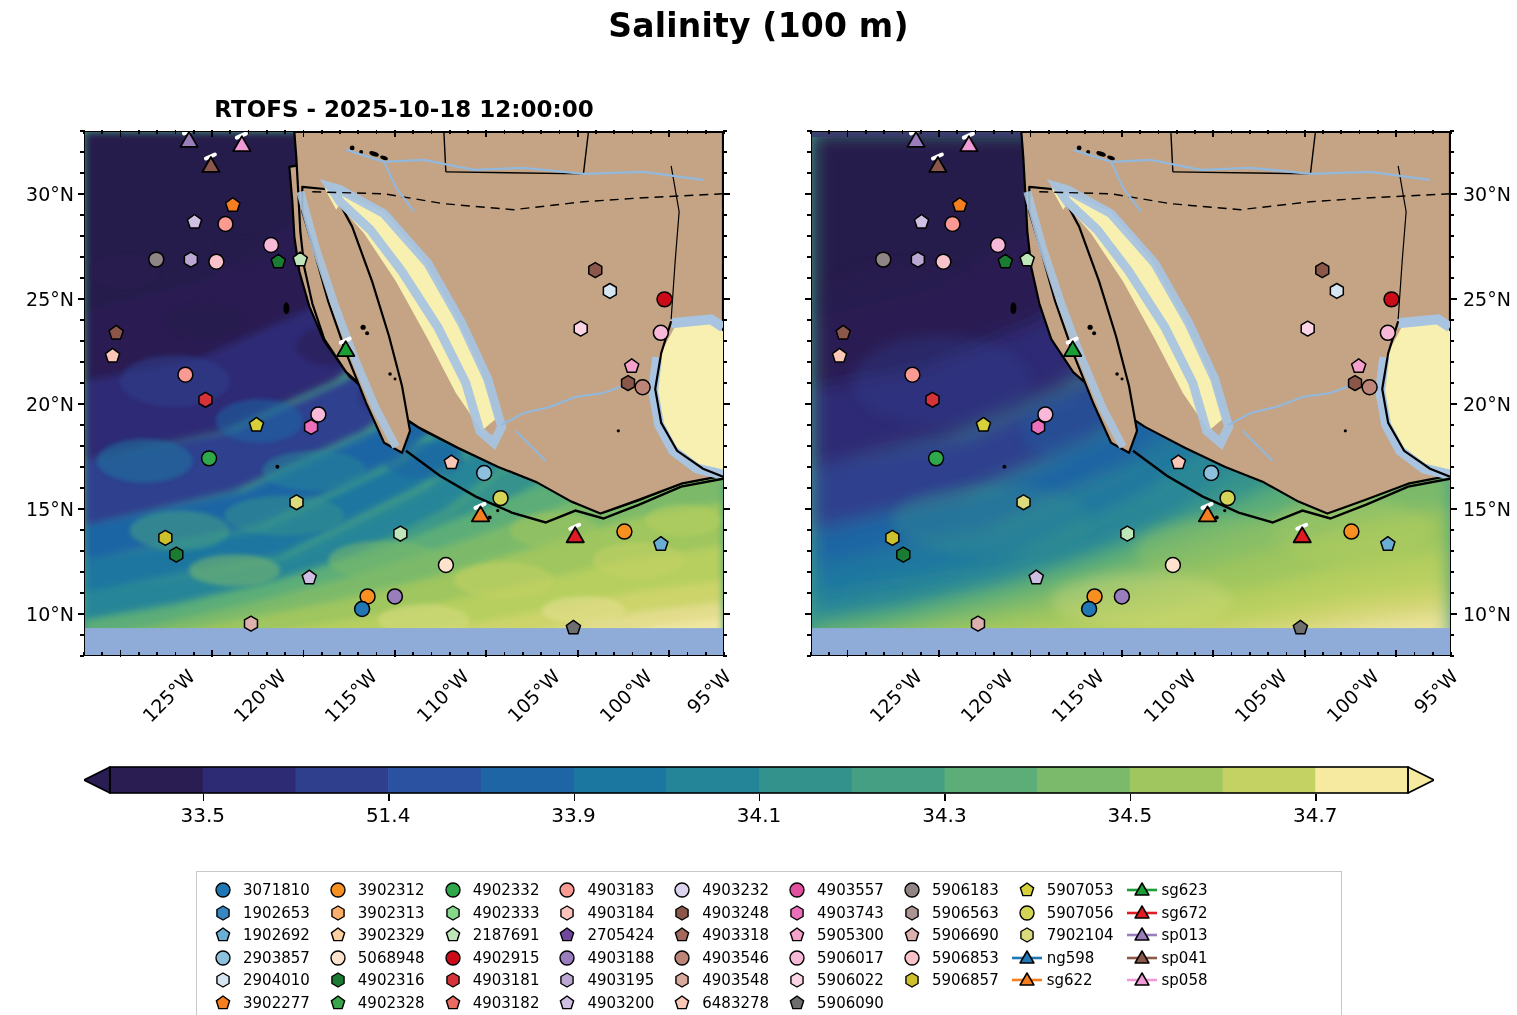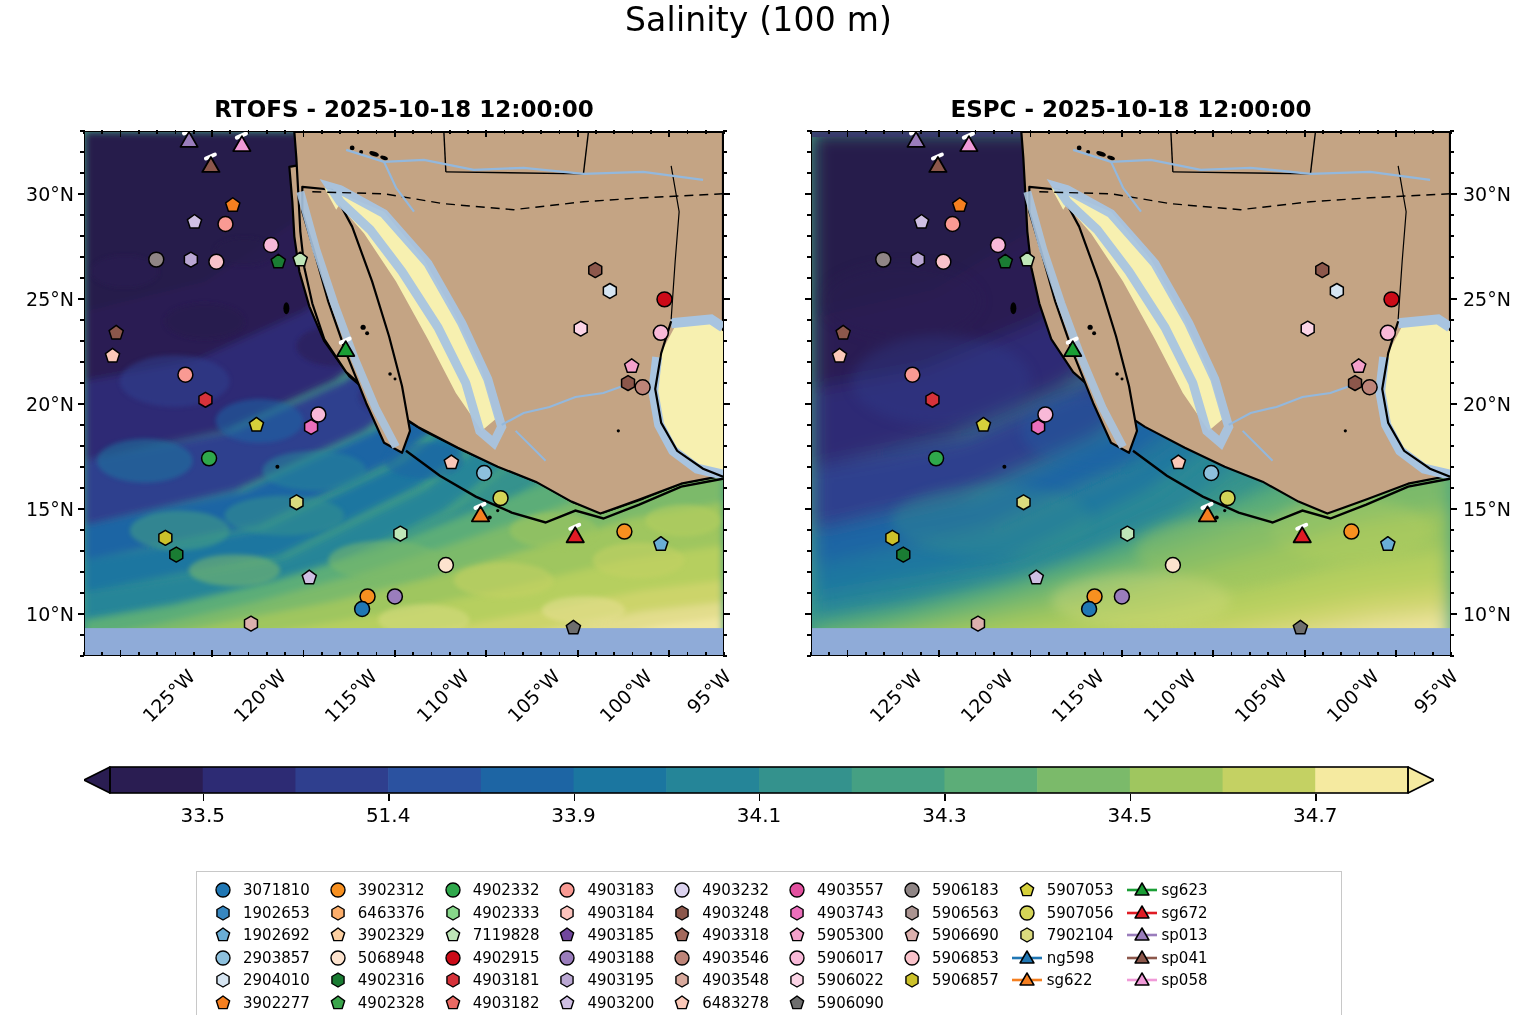--- a/index.html
+++ b/index.html
@@ -2,22 +2,22 @@
 <html><head>
 <meta charset="utf-8">
 <style>
   html,body{margin:0;padding:0;background:#ffffff;}
   body{width:1517px;height:1015px;position:relative;overflow:hidden;
        font-family:"DejaVu Sans","Liberation Sans",sans-serif;color:#000;}
 
   #fig{position:absolute;left:0;top:0;width:1517px;height:1015px;}
 
   
-  .fig-title{position:absolute;left:0;top:0;width:1517px;text-align:center;
-             font-size:33px;font-weight:normal;letter-spacing:.2px;}
+  .fig-title{position:absolute;left:0;top:6px;width:1517px;text-align:center;
+             font-size:33px;font-weight:bold;letter-spacing:.2px;}
 
   
   .panel{position:absolute;top:131px;width:640px;height:525px;}
   .panel.left{left:84px;}
   .panel.right{left:811px;}
 
   .panel-title{position:absolute;left:0;top:-35px;width:640px;text-align:center;
                font-size:23px;font-weight:bold;white-space:nowrap;}
 
   .map-frame{position:absolute;left:0;top:0;width:640px;height:525px;
@@ -345,21 +345,20 @@
             <polygon points="166.40,486.00 172.90,489.75 172.90,497.25 166.40,501.00 159.90,497.25 159.90,489.75" fill="#dcb0ad" stroke="#000" stroke-width="1.5" stroke-linejoin="round"></polygon>
           </g>
           <g>
             <polygon points="490.06,490.20 497.19,495.38 494.47,503.77 485.65,503.77 482.92,495.38" fill="#6e6e6e" stroke="#000" stroke-width="1.5" stroke-linejoin="round"></polygon>
           </g>
         </svg>
     </div>
   </div>
 
   <div class="panel right">
-    <div class="panel-title">ESPC - 2025-10-18 12:00:00</div>
     <div class="map-frame">
       <div class="map-inner">
         <svg viewBox="0 0 640 525" preserveAspectRatio="none">
           <defs>
             <clipPath id="clipR">
                 <rect x="0" y="0" width="640" height="525"></rect>
               </clipPath>
             <filter id="blurR">
                 <feGaussianBlur stdDeviation="6"></feGaussianBlur>
               </filter>
@@ -974,21 +973,21 @@
               </svg>
             </div>
             <span class="ltext">3902312</span>
           </div>
           <div class="lentry">
             <div class="lmark">
               <svg width="34" height="20" viewBox="0 0 34 20">
                 <polygon points="17.00,3.00 23.06,6.50 23.06,13.50 17.00,17.00 10.94,13.50 10.94,6.50" fill="#fcae6b" stroke="#000" stroke-width="1.4" stroke-linejoin="round"></polygon>
               </svg>
             </div>
-            <span class="ltext">6463376</span>
+            <span class="ltext">3902313</span>
           </div>
           <div class="lentry">
             <div class="lmark">
               <svg width="34" height="20" viewBox="0 0 34 20">
                 <polygon points="17.00,3.00 23.66,7.84 21.11,15.66 12.89,15.66 10.34,7.84" fill="#fdd0a2" stroke="#000" stroke-width="1.4" stroke-linejoin="round"></polygon>
               </svg>
             </div>
             <span class="ltext">3902329</span>
           </div>
           <div class="lentry">
@@ -1032,21 +1031,21 @@
               </svg>
             </div>
             <span class="ltext">4902333</span>
           </div>
           <div class="lentry">
             <div class="lmark">
               <svg width="34" height="20" viewBox="0 0 34 20">
                 <polygon points="17.00,3.00 23.66,7.84 21.11,15.66 12.89,15.66 10.34,7.84" fill="#bfe6b8" stroke="#000" stroke-width="1.4" stroke-linejoin="round"></polygon>
               </svg>
             </div>
-            <span class="ltext">7119828</span>
+            <span class="ltext">2187691</span>
           </div>
           <div class="lentry">
             <div class="lmark">
               <svg width="34" height="20" viewBox="0 0 34 20">
                 <circle cx="17" cy="10" r="7" fill="#cc0b18" stroke="#000" stroke-width="1.4"></circle>
               </svg>
             </div>
             <span class="ltext">4902915</span>
           </div>
           <div class="lentry">
@@ -1082,21 +1081,21 @@
               </svg>
             </div>
             <span class="ltext">4903184</span>
           </div>
           <div class="lentry">
             <div class="lmark">
               <svg width="34" height="20" viewBox="0 0 34 20">
                 <polygon points="17.00,3.00 23.66,7.84 21.11,15.66 12.89,15.66 10.34,7.84" fill="#71479d" stroke="#000" stroke-width="1.4" stroke-linejoin="round"></polygon>
               </svg>
             </div>
-            <span class="ltext">4903185</span>
+            <span class="ltext">2705424</span>
           </div>
           <div class="lentry">
             <div class="lmark">
               <svg width="34" height="20" viewBox="0 0 34 20">
                 <circle cx="17" cy="10" r="7" fill="#9a7dbc" stroke="#000" stroke-width="1.4"></circle>
               </svg>
             </div>
             <span class="ltext">4903188</span>
           </div>
           <div class="lentry">

